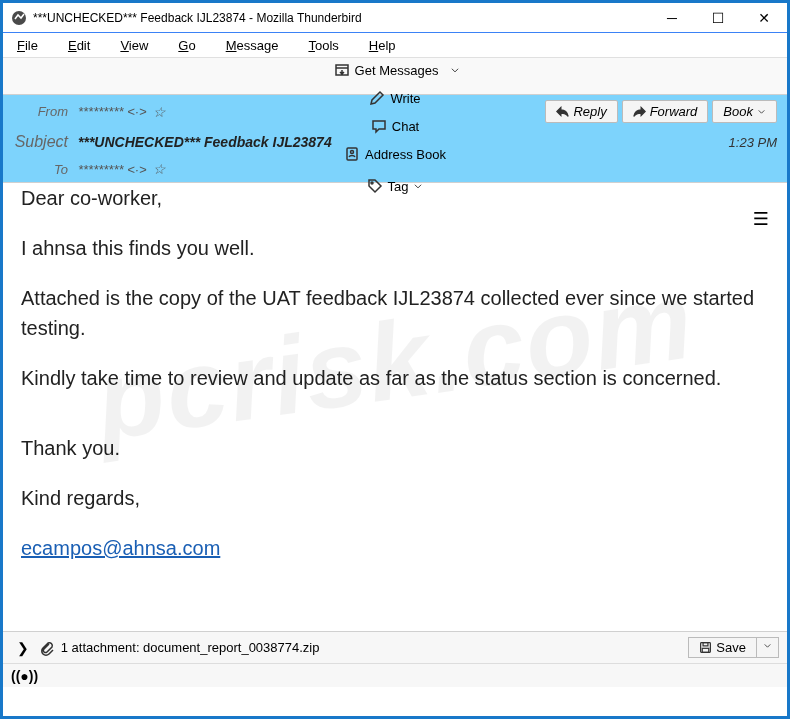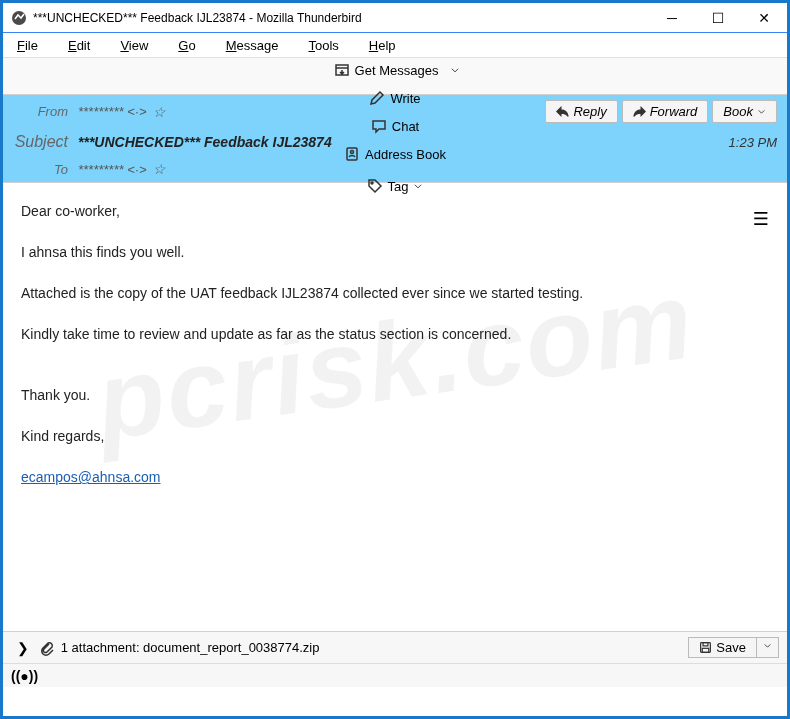--- a/index.html
+++ b/index.html
@@ -22,21 +22,21 @@
 .header-area { background: #7dd3fc; border-bottom: 1px solid #d0d0d0; font-style: italic; }
 .header-row { display: flex; align-items: center; padding: 5px 10px; font-size: 13px; }
 .hdr-label { width: 55px; text-align: right; color: #666; margin-right: 10px; }
 .hdr-value { color: #555; display: flex; align-items: center; gap: 6px; }
 .star { font-size: 14px; color: #555; cursor: pointer; }
 .action-btns { margin-left: auto; display: flex; gap: 4px; }
 .act-btn { background: #f5f5f5; border: 1px solid #bbb; padding: 3px 10px; font-size: 13px; display: flex; align-items: center; gap: 4px; cursor: pointer; border-radius: 2px; }
 .subject-row { display: flex; align-items: center; padding: 5px 10px; }
 .subject-val { font-weight: bold; font-size: 14px; color: #222; }
 .time-val { margin-left: auto; font-size: 13px; color: #333; }
-.body-area { padding: 18px 18px; font-size: 14px; line-height: 1.5; color: #222; height: 448px; overflow: auto; background: #fff; }
+.body-area { padding: 0 18px; font-size: 20px; line-height: 1.5; color: #222; height: 448px; overflow: auto; background: #fff; }
 .body-area p { margin-bottom: 20px; }
 .body-area a { color: #1a5fb4; text-decoration: underline; }
 .attach-bar { border-top: 1px solid #d0d0d0; background: #f7f7f7; display: flex; align-items: center; padding: 4px 8px; font-size: 13px; height: 32px; }
 .attach-chevron { cursor: pointer; padding: 2px 6px; font-size: 14px; }
 .attach-text { margin-left: 4px; display: flex; align-items: center; gap: 6px; }
 .save-btn { margin-left: auto; display: flex; }
 .save-main { background: #f5f5f5; border: 1px solid #bbb; padding: 2px 10px; font-size: 13px; display: flex; align-items: center; gap: 4px; cursor: pointer; }
 .save-drop { background: #f5f5f5; border: 1px solid #bbb; border-left: none; padding: 2px 6px; font-size: 11px; cursor: pointer; }
 .status-bar { height: 24px; background: #f7f7f7; border-top: 1px solid #ddd; display: flex; align-items: center; padding: 0 8px; }
 .signal-icon { font-size: 14px; font-weight: bold; }

